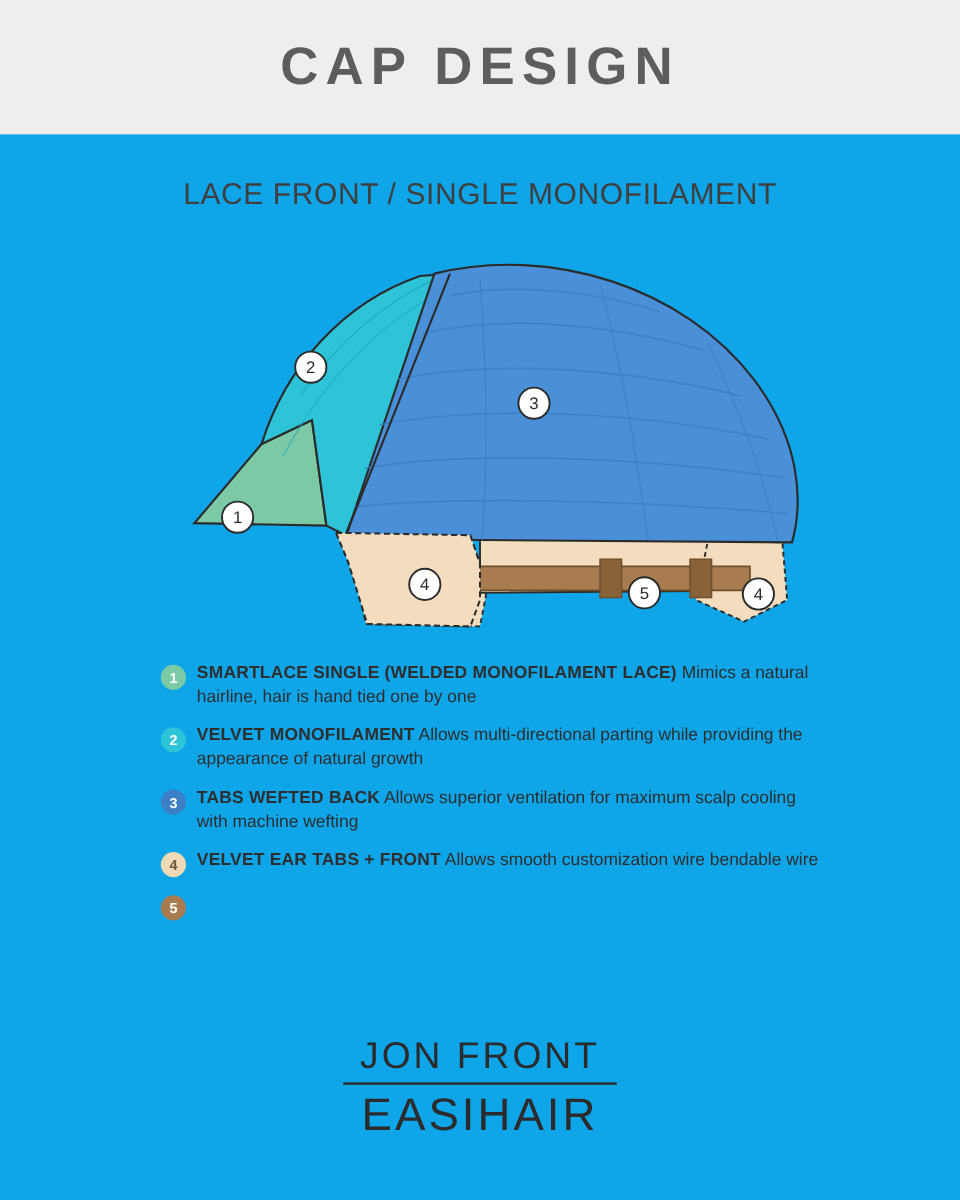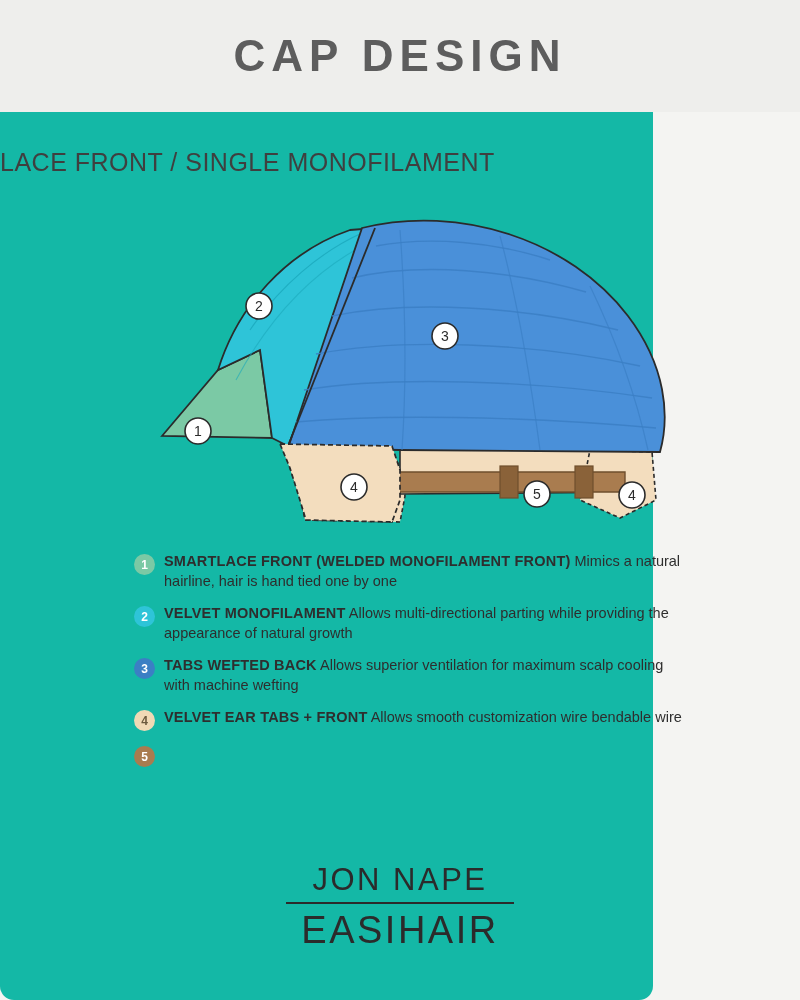--- a/index.html
+++ b/index.html
@@ -9,24 +9,23 @@
   body {
     width: 800px;
     height: 1000px;
     background: #f4f4f2;
     font-family: "Liberation Sans", sans-serif;
     color: #3a3a3a;
     overflow: hidden;
   }
   .page {
     position: relative;
-    width: 653px;
+    width: 800px;
     height: 1000px;
-    background: #14b8a6;
-    border-radius: 14px;
+    background: #0ea5e9;
   }
   
   .header {
     position: absolute;
     top: 0;
     left: 0;
     width: 800px;
     height: 112px;
     background: #eeeeec;
     display: flex;
@@ -39,21 +38,21 @@
     letter-spacing: 6px;
     color: #5d5d5d;
     font-family: "Liberation Sans", sans-serif;
   }
   
   .subtitle {
     position: absolute;
     top: 148px;
     left: 0;
     width: 800px;
-    text-align: left;
+    text-align: center;
     font-size: 25px;
     letter-spacing: 0.5px;
     color: #3f3f3f;
   }
   
   .illustration {
     position: absolute;
     top: 200px;
     left: 100px;
     width: 620px;
@@ -207,21 +206,21 @@
         </g>
       </g>
     </svg>
   </div>
 
   <div class="legend">
 
     <div class="legend-row">
       <div class="legend-badge" style="background:#7bc9a5;">1</div>
       <div class="legend-text">
-        <b>SMARTLACE FRONT (WELDED MONOFILAMENT FRONT)</b>
+        <b>SMARTLACE SINGLE (WELDED MONOFILAMENT LACE)</b>
         <span>Mimics a natural hairline, hair is hand tied one by one</span>
       </div>
     </div>
 
     <div class="legend-row">
       <div class="legend-badge" style="background:#2ec4d8;">2</div>
       <div class="legend-text">
         <b>VELVET MONOFILAMENT</b>
         <span>Allows multi-directional parting while providing the appearance of natural growth</span>
       </div>
@@ -243,18 +242,18 @@
       </div>
     </div>
 
     <div class="legend-row">
       <div class="legend-badge" style="background:#a97c4f;">5</div>
     </div>
 
   </div>
 
   <div class="brand">
-    <div class="brand-top">JON NAPE</div>
+    <div class="brand-top">JON FRONT</div>
     <div class="brand-rule"></div>
     <div class="brand-bottom">EASIHAIR</div>
   </div>
 
 </div>
 
 </body></html>

